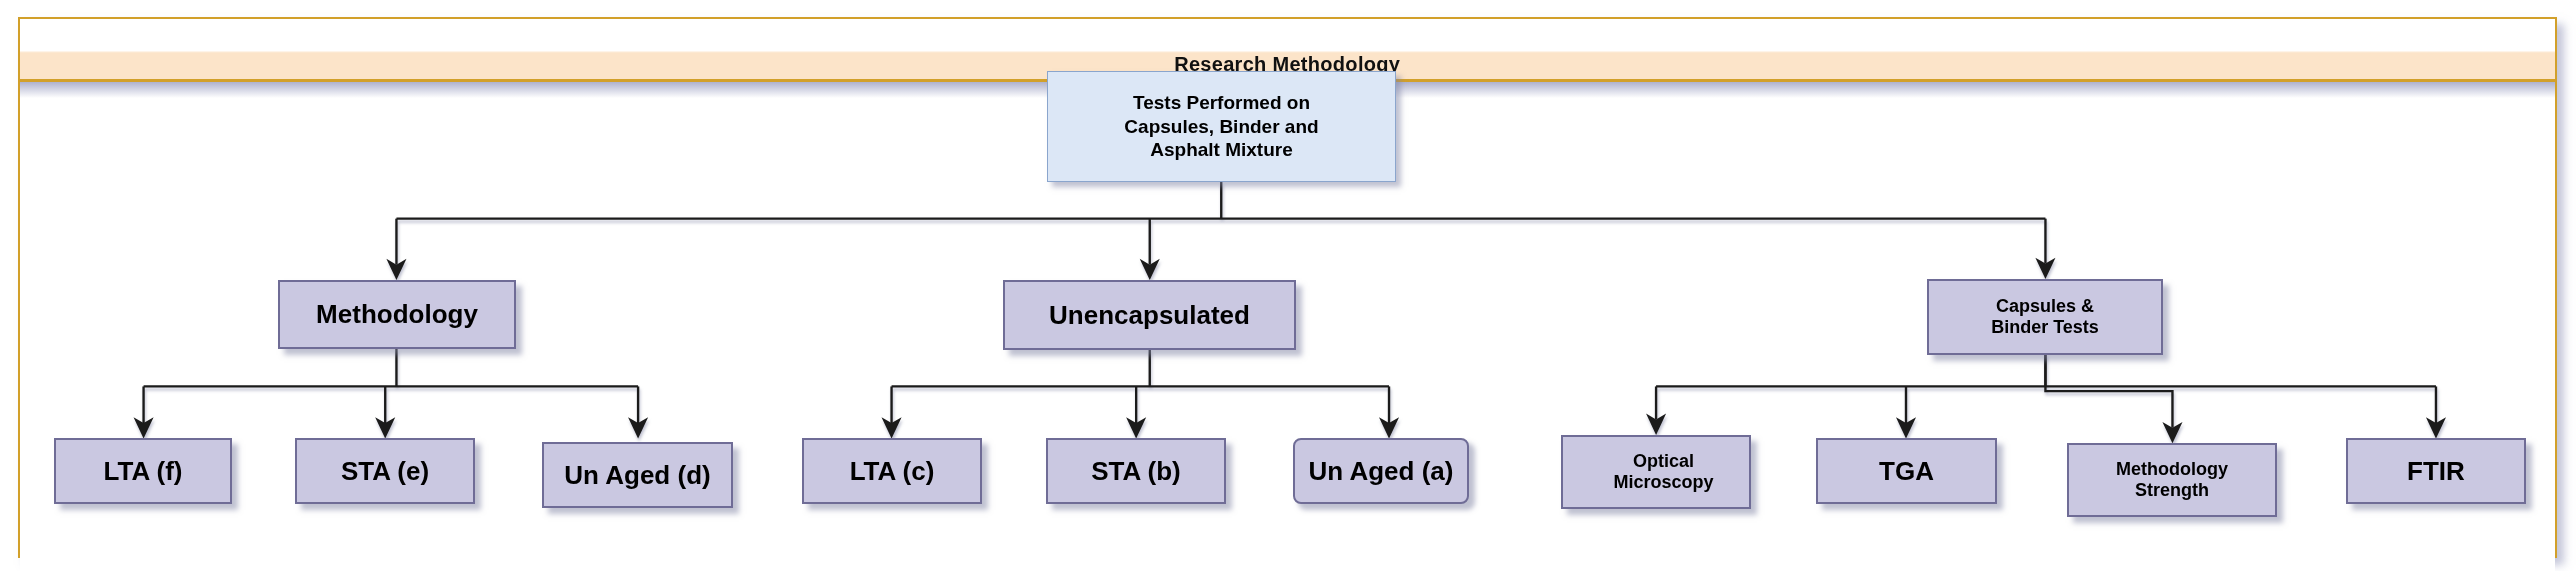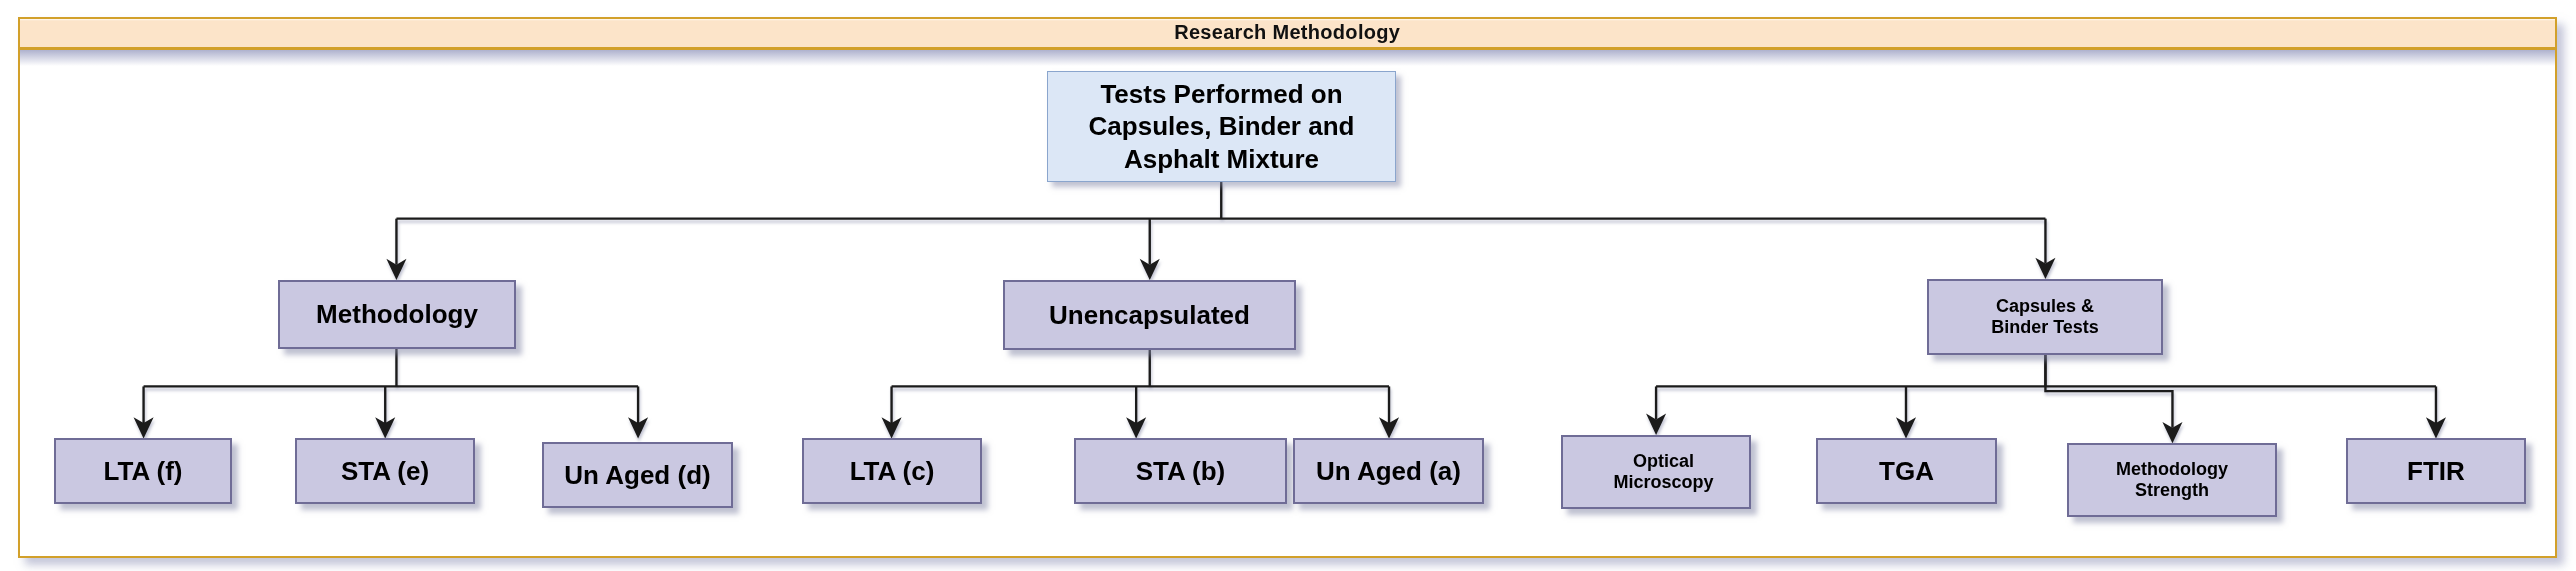--- a/index.html
+++ b/index.html
@@ -24,20 +24,21 @@
   #panel-header {
     position: relative;
     height: 31px;
     box-sizing: border-box;
     background: #FCE4C9;
     border-bottom: 3px solid #D2A02A;
     box-shadow: inset 0 1.2px 0 rgba(255,255,255,0.6);
     display: flex;
     align-items: center;
     justify-content: center;
+    margin-top: 32px;
   }
   #panel-title {
     font-size: 20px;
     font-weight: 700;
     color: #111111;
     letter-spacing: 0.3px;
   }
   #panel-body {
     position: relative;
     height: calc(100% - 31px);
@@ -71,21 +72,21 @@
     text-align: center;
     font-weight: 700;
     color: #000000;
     white-space: pre-line;
     line-height: 1.18;
   }
   .node.root {
     background: #DCE7F6;
     border: 1.8px solid #8AA5CD;
     box-shadow: 5.3px 5.3px 5.3px rgba(128,131,164,0.5);
-    font-size: 26px;
+    font-size: 19px;
     line-height: 1.25;
   }
   .node.branch, .node.leaf {
     background: #CAC8E1;
     border: 2.4px solid #6F6C96;
     box-shadow: 5.9px 5.9px 5.3px rgba(128,131,164,0.5);
     font-size: 26px;
   }
   .node.two-line { font-size: 18px; line-height: 1.15; }
 </style>
@@ -150,22 +151,22 @@
   <div class="node branch" style="left:278px; top:280px; width:238px; height:69px;">Methodology</div>
   <div class="node branch" style="left:1003px; top:280px; width:293px; height:70px;">Unencapsulated</div>
   <div class="node branch two-line" style="left:1927px; top:279px; width:236px; height:76px;">Capsules &amp;
 Binder Tests</div>
 
   <div class="node leaf" style="left:54px; top:438px; width:178px; height:66px;">LTA (f)</div>
   <div class="node leaf" style="left:295px; top:438px; width:180px; height:66px;">STA (e)</div>
   <div class="node leaf" style="left:542px; top:442px; width:191px; height:66px;">Un Aged (d)</div>
 
   <div class="node leaf" style="left:802px; top:438px; width:180px; height:66px;">LTA (c)</div>
-  <div class="node leaf" style="left:1046px; top:438px; width:213px; height:66px;margin-left:28px;">STA (b)</div>
-  <div class="node leaf" style="left:1293px; top:438px; width:191px; height:66px;">Un Aged (a)</div>
+  <div class="node leaf" style="left:1046px; top:438px; width:180px; height:66px;">STA (b)</div>
+  <div class="node leaf" style="left:1293px; top:438px; width:176px; height:66px;border-radius:8px;">Un Aged (a)</div>
 
   <div class="node leaf two-line" style="left:1561px; top:435px; width:190px; height:74px;padding-left:15px;">Optical
 Microscopy</div>
   <div class="node leaf" style="left:1816px; top:438px; width:181px; height:66px;">TGA</div>
   <div class="node leaf two-line" style="left:2067px; top:443px; width:210px; height:74px;">Methodology
 Strength</div>
   <div class="node leaf" style="left:2346px; top:438px; width:180px; height:66px;">FTIR</div>
 
 </div>
 

